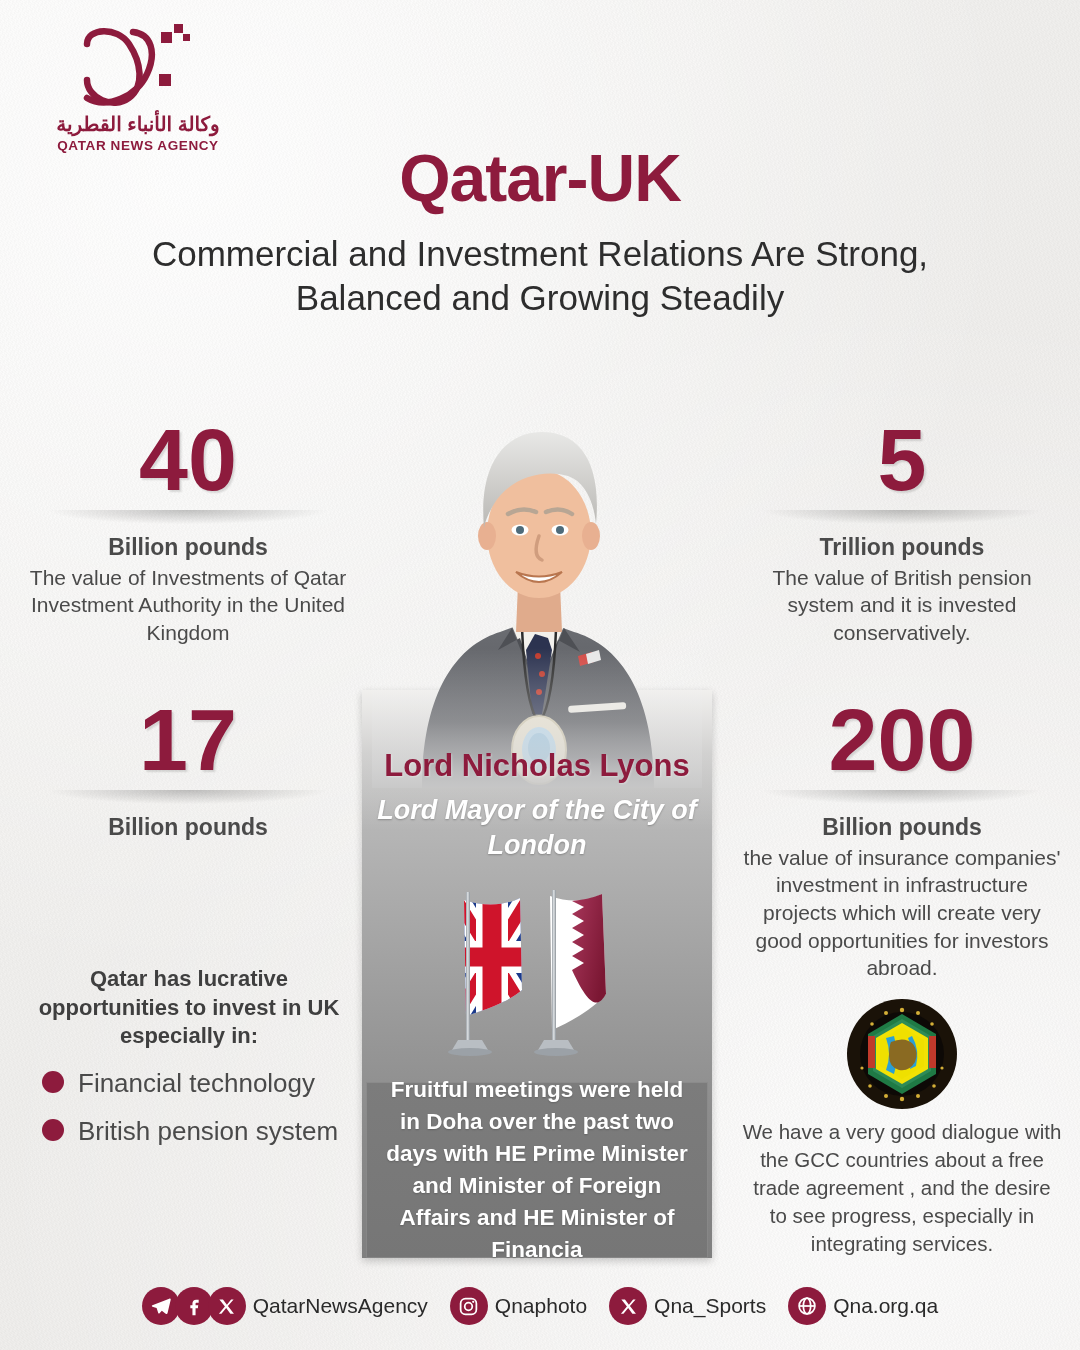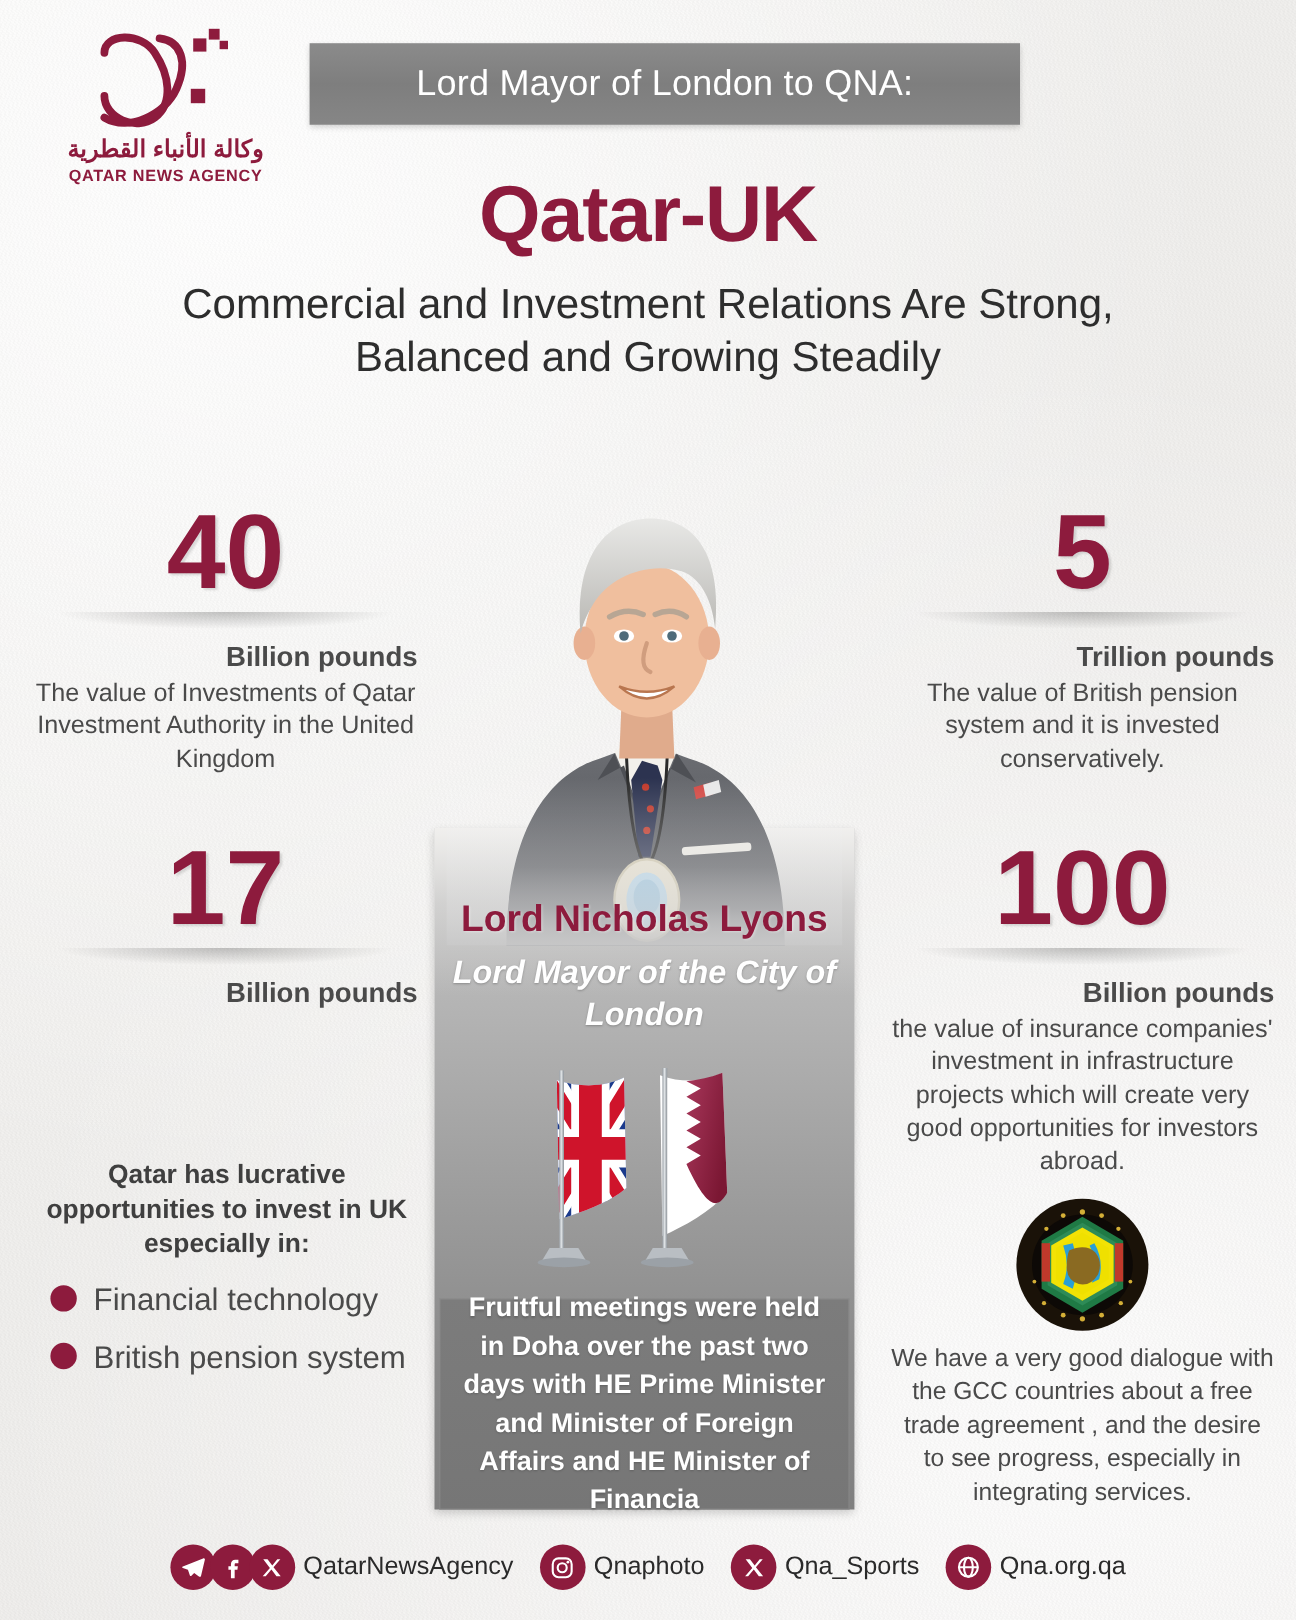--- a/index.html
+++ b/index.html
@@ -64,21 +64,21 @@
   .stat{position:absolute;text-align:center;}
   .stat .num{
     color:#8d1b3d;font-size:88px;font-weight:bold;line-height:.95;
     text-shadow:2px 2px 2px rgba(0,0,0,.13);
   }
   .rule{
     height:14px;margin:8px auto 10px;width:86%;
     background:radial-gradient(ellipse at 50% 0%, rgba(0,0,0,.22) 0%, rgba(0,0,0,0) 72%);
   }
   .stat .lbl{
-    color:#4a4a4a;font-size:23px;font-weight:bold;margin-bottom:3px;text-align:right;
+    color:#4a4a4a;font-size:23px;font-weight:bold;margin-bottom:3px;
   }
   .stat .desc{
     color:#4a4a4a;font-size:21px;line-height:1.32;font-weight:400;
   }
 
   #stat-40{left:28px;top:418px;width:320px;}
   #stat-5{left:742px;top:418px;width:320px;}
   #stat-13{left:28px;top:698px;width:320px;}
   #stat-100{left:742px;top:698px;width:320px;}
 
@@ -169,23 +169,20 @@
       </g>
       <rect x="88" y="10" width="11" height="11" fill="#8d1b3d"></rect>
       <rect x="101" y="2" width="9" height="9" fill="#8d1b3d"></rect>
       <rect x="110" y="12" width="7" height="7" fill="#8d1b3d"></rect>
       <rect x="86" y="52" width="12" height="12" fill="#8d1b3d"></rect>
     </svg>
     <div class="logo-ar">وكالة الأنباء القطرية</div>
     <div class="logo-en">QATAR NEWS AGENCY</div>
   </div>
 
-  <div id="headbar">
-    <span>Lord Mayor of London to QNA:</span>
-  </div>
 
   <div id="maintitle">Qatar-UK</div>
   <div id="subtitle">Commercial and Investment Relations Are Strong, Balanced and Growing Steadily</div>
 
   <div class="stat" id="stat-40">
     <div class="num">40</div>
     <div class="rule"></div>
     <div class="lbl">Billion pounds</div>
     <div class="desc">The value of Investments of Qatar Investment Authority in the United Kingdom</div>
   </div>
@@ -197,21 +194,21 @@
     <div class="desc">The value of British pension system and it is invested conservatively.</div>
   </div>
 
   <div class="stat" id="stat-13">
     <div class="num">17</div>
     <div class="rule"></div>
     <div class="lbl">Billion pounds</div>
   </div>
 
   <div class="stat" id="stat-100">
-    <div class="num">100</div>
+    <div class="num">200</div>
     <div class="rule"></div>
     <div class="lbl">Billion pounds</div>
     <div class="desc">the value of insurance companies' investment in infrastructure projects which will create very good opportunities for investors abroad.</div>
   </div>
 
   <div id="bullets">
     <div class="head">Qatar has lucrative opportunities to invest in UK especially in:</div>
     <div class="bullet">
       <div class="dot"></div>
       <div class="btext">Financial technology</div>

